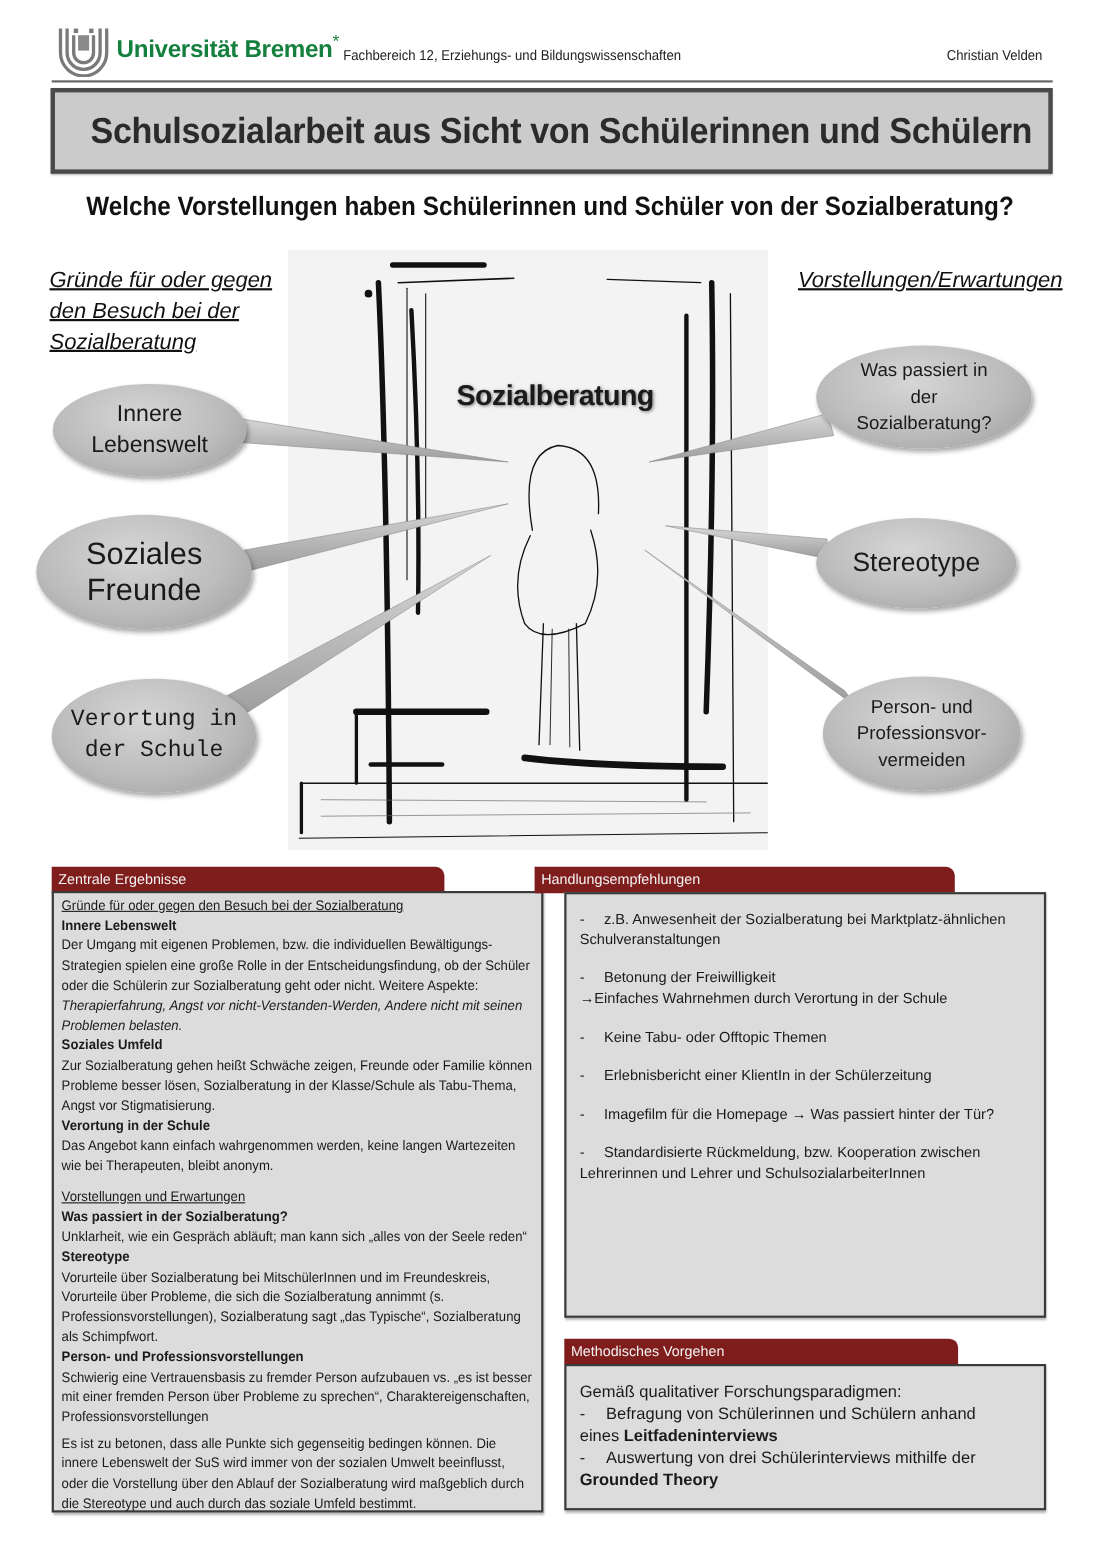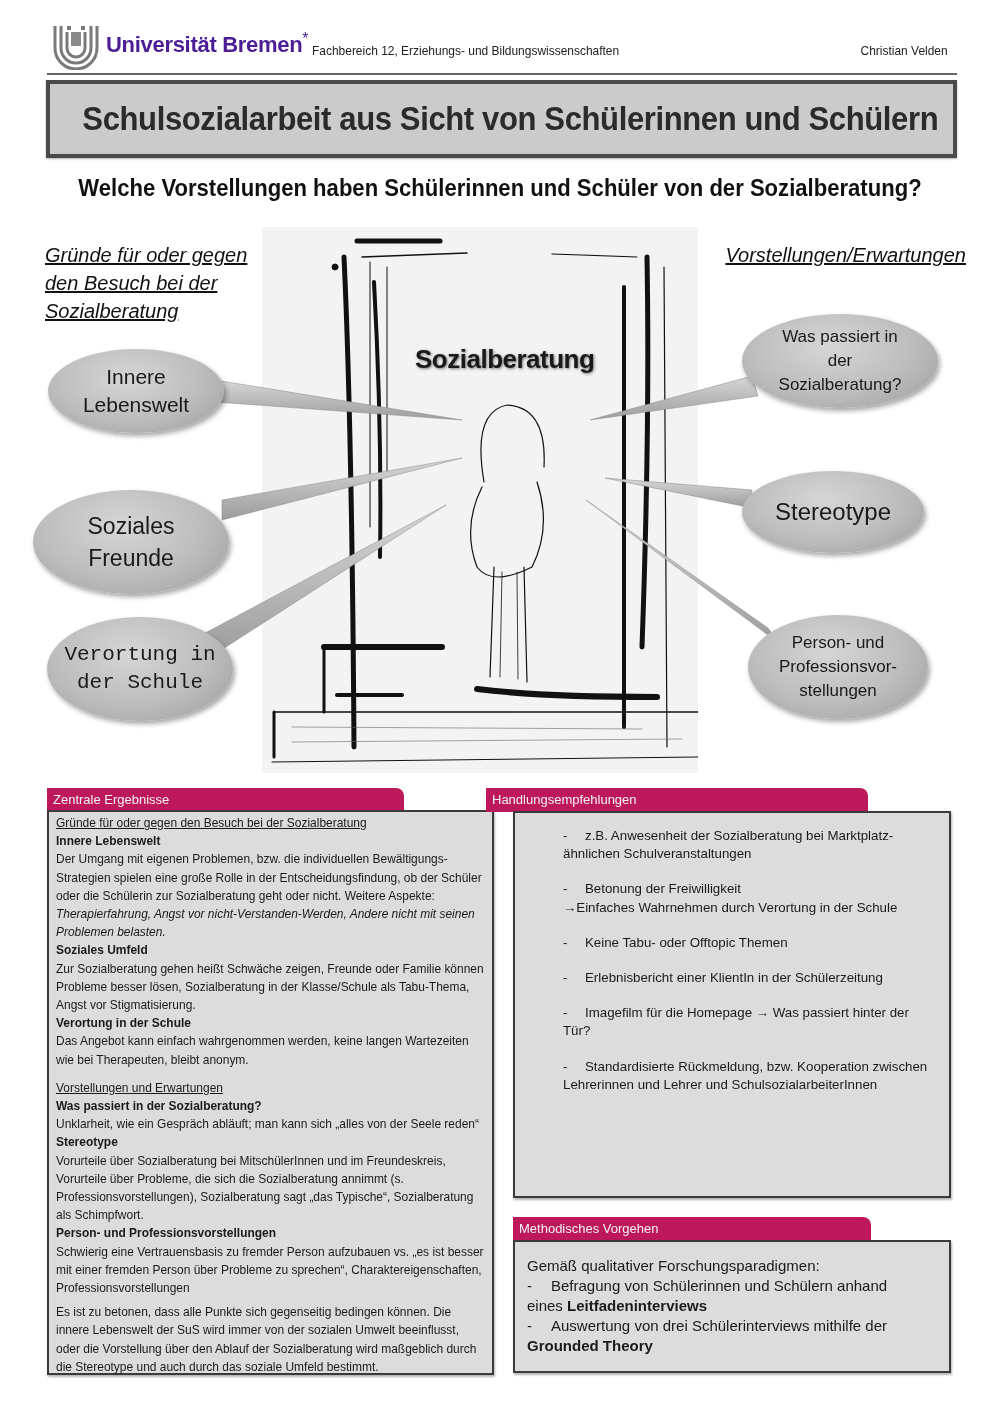--- a/index.html
+++ b/index.html
@@ -2,21 +2,21 @@
 <html><head>
 <meta charset="utf-8">
 <style>
   * { box-sizing: border-box; margin: 0; padding: 0; }
   html, body { width: 1000px; height: 1406px; background: #fff; overflow: hidden; }
   body { position: relative; font-family: "Liberation Sans", sans-serif; color: #1a1a1a; }
 
   
   .header { position: absolute; left: 0; top: 0; width: 1000px; height: 75px; }
   .logo { position: absolute; left: 52px; top: 24px; width: 48px; height: 46px; }
-  .uni-name { position: absolute; left: 106px; top: 32px; font-size: 22px; font-weight: bold; letter-spacing: -0.3px; color: #4c1d95; }
+  .uni-name { position: absolute; left: 106px; top: 32px; font-size: 22px; font-weight: bold; letter-spacing: -0.3px; color: #15803d; }
   .uni-name sup { font-size: 16px; font-weight: normal; vertical-align: top; position: relative; top: -2px; }
   .faculty { position: absolute; left: 312px; top: 43px; font-size: 13px; color: #222; transform: scaleX(0.92); transform-origin: left; }
   .author { position: absolute; right: 52px; top: 43px; font-size: 13px; color: #222; transform: scaleX(0.92); transform-origin: right; }
   .header-rule { position: absolute; left: 47px; top: 73px; width: 910px; height: 2px; background: #666; }
 
   
   .title-box { position: absolute; left: 46px; top: 80px; width: 911px; height: 78px; background: #cbcbcb; border: 4px solid #4a4a4a; box-shadow: 0 1px 2px rgba(0,0,0,0.3); display: flex; align-items: center; justify-content: center; padding-left: 17px; }
   .title-box h1 { font-size: 33px; font-weight: bold; color: #2b2b2b; letter-spacing: -0.4px; transform: scaleX(0.94); white-space: nowrap; }
   .subtitle { position: absolute; left: 0; width: 1000px; top: 174px; text-align: center; font-size: 24px; font-weight: bold; color: #111; transform: scaleX(0.92); }
 
@@ -28,41 +28,41 @@
   
   .sketch { position: absolute; left: 262px; top: 227px; width: 436px; height: 546px; background: #f3f3f3; }
   .sketch svg { position: absolute; left: 0; top: 0; }
   .sketch-label { position: absolute; left: 153px; top: 105px; font-size: 26px; font-weight: bold; color: #1a1a1a; text-shadow: 1px 1px 3px rgba(0,0,0,0.5); letter-spacing: -0.5px; margin-top: 12px; }
 
   
   .pointers { position: absolute; left: 0; top: 0; width: 1000px; height: 780px; pointer-events: none; }
   .bubble { position: absolute; border-radius: 50%; background: radial-gradient(ellipse at 45% 35%, #d6d6d6 0%, #bcbcbc 55%, #9a9a9a 100%); box-shadow: 2px 3px 5px rgba(0,0,0,0.35); display: flex; align-items: center; justify-content: center; text-align: center; color: #1a1a1a; }
   .bubble span { display: block; }
   .b-innere { left: 48px; top: 349px; width: 176px; height: 84px; font-size: 21px; line-height: 28px; }
-  .b-soziales { left: 33px; top: 490px; width: 196px; height: 104px; font-size: 23px; line-height: 32px; }
+  .b-soziales { left: 33px; top: 468px; width: 196px; height: 104px; font-size: 28px; line-height: 32px; }
   .b-verortung { left: 47px; top: 617px; width: 186px; height: 104px; font-size: 21px; line-height: 28px; font-family: Liberation Mono, monospace; }
   .b-was { left: 742px; top: 314px; width: 196px; height: 94px; font-size: 17px; line-height: 24px; }
   .b-stereotype { left: 742px; top: 471px; width: 182px; height: 82px; font-size: 24px; }
   .b-person { left: 748px; top: 615px; width: 180px; height: 104px; font-size: 17px; line-height: 24px; }
 
   
-  .tab { position: absolute; height: 24px; background: #be185d; color: #f2f2f2; font-size: 13px; line-height: 24px; padding-left: 6px; border-radius: 0 8px 0 0; }
+  .tab { position: absolute; height: 24px; background: #7f1d1d; color: #f2f2f2; font-size: 13px; line-height: 24px; padding-left: 6px; border-radius: 0 8px 0 0; }
   .panel { position: absolute; background: #dcdcdc; border: 2px solid #3a3a3a; box-shadow: 1px 2px 2px rgba(0,0,0,0.3); font-size: 12.6px; line-height: 18.2px; color: #1a1a1a; }
   .tab-zentrale { left: 47px; top: 788px; width: 357px; }
   .panel-zentrale { left: 47px; top: 810px; width: 447px; height: 565px; padding: 2px 6px 0 7px; }
   .tab-handlung { left: 486px; top: 788px; width: 382px; }
   .panel-handlung { left: 513px; top: 811px; width: 438px; height: 387px; padding: 14px 10px 0 12px; font-size: 13.3px; }
   .tab-method { left: 513px; top: 1217px; width: 358px; }
   .panel-method { left: 513px; top: 1240px; width: 438px; height: 133px; padding: 14px 10px 0 12px; font-size: 15px; line-height: 20px; }
 
   .u { text-decoration: underline; }
   .b { font-weight: bold; }
   .i { font-style: italic; }
   .gap { height: 10px; }
-  .rec { margin-bottom: 17px; margin-left: 36px; }
+  .rec { margin-bottom: 17px; }
   .rec .dash { display: inline-block; width: 22px; }
   .narrow { transform: scaleX(0.95); transform-origin: left; width: 105%; }
 </style>
 </head>
 <body>
 
 <div class="header">
   <svg class="logo" viewBox="0 0 48 46">
     <g fill="none" stroke="#7a7a7a" stroke-width="3">
       <path d="M3 2 V24 A21 21 0 0 0 45 24 V2"></path>
@@ -167,21 +167,21 @@
 </div>
 <div class="bubble b-stereotype">
   <div>
       <span>Stereotype</span>
     </div>
 </div>
 <div class="bubble b-person">
   <div>
       <span>Person- und</span>
       <span>Professionsvor-</span>
-      <span>stellungen</span>
+      <span>vermeiden</span>
     </div>
 </div>
 
 <div class="tab tab-zentrale">Zentrale Ergebnisse</div>
 <div class="panel panel-zentrale">
   <div class="narrow">
     <div class="u">Gründe für oder gegen den Besuch bei der Sozialberatung</div>
     <div class="b">Innere Lebenswelt</div>
     <div><span>Der Umgang mit eigenen Problemen, bzw. die individuellen Bewältigungs-Strategien spielen eine große Rolle in der Entscheidungsfindung, ob der Schüler oder die Schülerin zur Sozialberatung geht oder nicht. Weitere Aspekte:</span> <span class="i">Therapierfahrung, Angst vor nicht-Verstanden-Werden, Andere nicht mit seinen Problemen belasten.</span></div>
     <div class="b">Soziales Umfeld</div>

